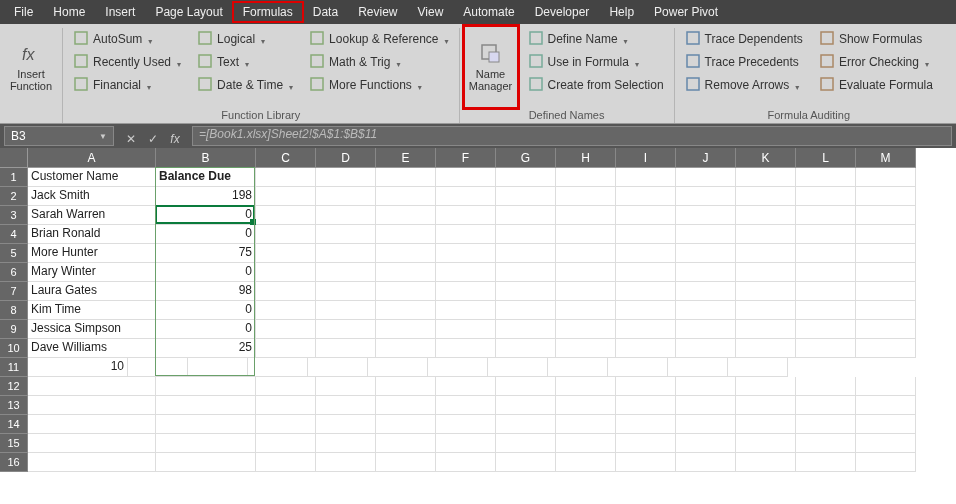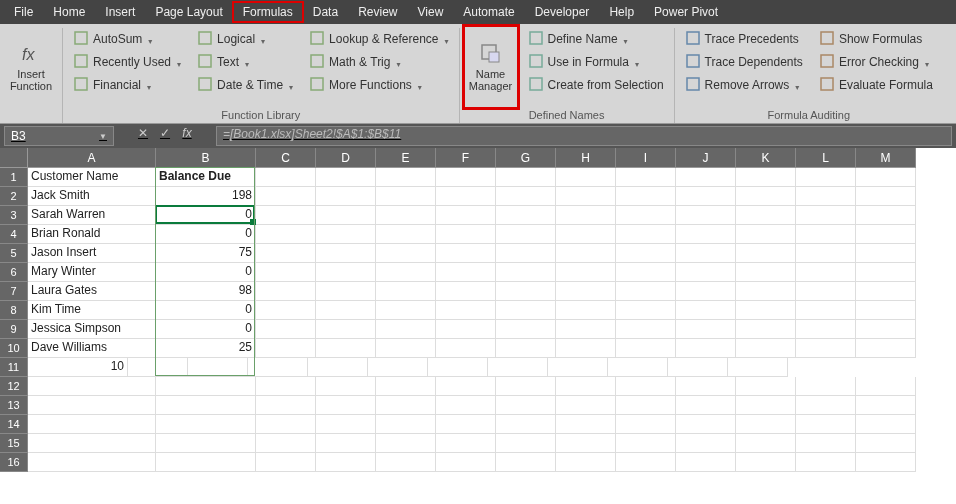--- a/index.html
+++ b/index.html
@@ -20,21 +20,21 @@
 .big-btn svg, .big-btn .ico { width: 24px; height: 24px; }
 .big-btn.highlight { outline: 3px solid #d00; outline-offset: 1px; }
 
 .btn-col { display: flex; flex-direction: column; gap: 3px; }
 .btn-row { display: flex; flex-direction: row; gap: 8px; }
 .sm-btn { display: flex; align-items: flex-end; gap: 4px; font-size: 12px; color: #333; padding: 2px 4px; cursor: pointer; white-space: nowrap; }
 .sm-btn svg, .sm-btn .ico { width: 16px; height: 16px; flex-shrink: 0; }
 .caret { font-size: 8px; color: #666; margin-left: 2px; }
 
 
-.fbar { height: 24px; background: #555; display: flex; align-items: flex-start; padding: 2px 4px; gap: 20px; text-decoration: underline; }
+.fbar { height: 24px; background: #555; display: flex; align-items: flex-end; padding: 2px 4px; gap: 8px; }
 .namebox { width: 110px; height: 20px; background: #666; color: #fff; font-size: 12px; display: flex; align-items: center; padding: 0 6px; border: 1px solid #888; justify-content: space-between; }
 .namebox .dd { font-size: 8px; color: #ccc; }
 .fbar-btns { display: flex; gap: 4px; color: #ccc; font-size: 12px; }
 .fbar-btn { width: 18px; text-align: center; cursor: pointer; }
 .fbar-input { flex: 1; background: #666; color: #bbb; font-size: 12px; height: 20px; padding: 0 6px; border: 1px solid #888; font-style: italic; }
 
 
 .grid-wrap { position: relative; height: calc(504px - 148px); overflow: hidden; }
 .colhdrs { display: flex; height: 20px; }
 .corner { width: 28px; height: 20px; background: #666; border-right: 1px solid #999; border-bottom: 1px solid #999; }
@@ -189,27 +189,27 @@
     <div class="group-title">Defined Names</div>
   </div>
 
   <div class="ribbon-group">
     <div class="btn-row">
       <div class="btn-col" id="audit-col1">
           <div class="sm-btn">
             <svg viewBox="0 0 16 16">
               <rect x="2" y="2" width="12" height="12" fill="none" stroke="#68a" stroke-width="1.5"></rect>
             </svg>
+            <span>Trace Dependents</span>
+          </div>
+          <div class="sm-btn">
+            <svg viewBox="0 0 16 16">
+              <rect x="2" y="2" width="12" height="12" fill="none" stroke="#68a" stroke-width="1.5"></rect>
+            </svg>
             <span>Trace Precedents</span>
-          </div>
-          <div class="sm-btn">
-            <svg viewBox="0 0 16 16">
-              <rect x="2" y="2" width="12" height="12" fill="none" stroke="#68a" stroke-width="1.5"></rect>
-            </svg>
-            <span>Trace Dependents</span>
           </div>
           <div class="sm-btn">
             <svg viewBox="0 0 16 16">
               <rect x="2" y="2" width="12" height="12" fill="none" stroke="#68a" stroke-width="1.5"></rect>
             </svg>
             <span>Remove Arrows</span>
             <span class="caret">▾</span>
           </div>
         </div>
       <div class="btn-col" id="audit-col2">
@@ -328,21 +328,21 @@
         <div class="cell" style="width: 60px;"></div>
         <div class="cell" style="width: 60px;"></div>
         <div class="cell" style="width: 60px;"></div>
         <div class="cell" style="width: 60px;"></div>
         <div class="cell" style="width: 60px;"></div>
         <div class="cell" style="width: 60px;"></div>
         <div class="cell" style="width: 60px;"></div>
       </div>
       <div class="row">
         <div class="rowhdr">5</div>
-        <div class="cell" style="width: 128px;">Jason Insert</div>
+        <div class="cell" style="width: 128px;">More Hunter</div>
         <div class="cell num" style="width: 100px;">75</div>
         <div class="cell" style="width: 60px;"></div>
         <div class="cell" style="width: 60px;"></div>
         <div class="cell" style="width: 60px;"></div>
         <div class="cell" style="width: 60px;"></div>
         <div class="cell" style="width: 60px;"></div>
         <div class="cell" style="width: 60px;"></div>
         <div class="cell" style="width: 60px;"></div>
         <div class="cell" style="width: 60px;"></div>
         <div class="cell" style="width: 60px;"></div>

